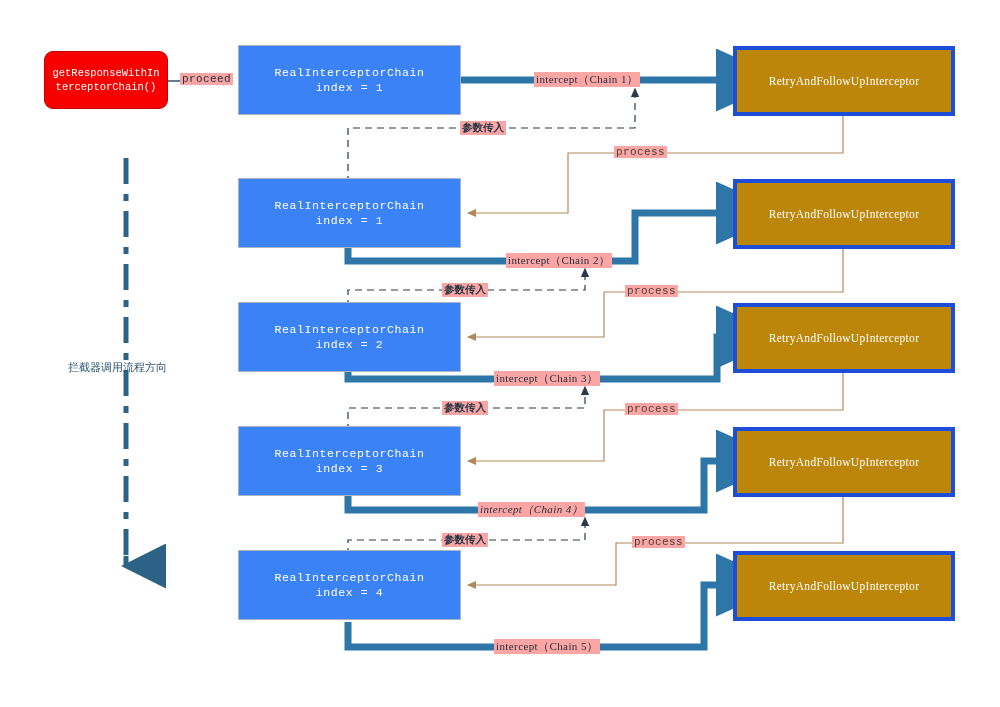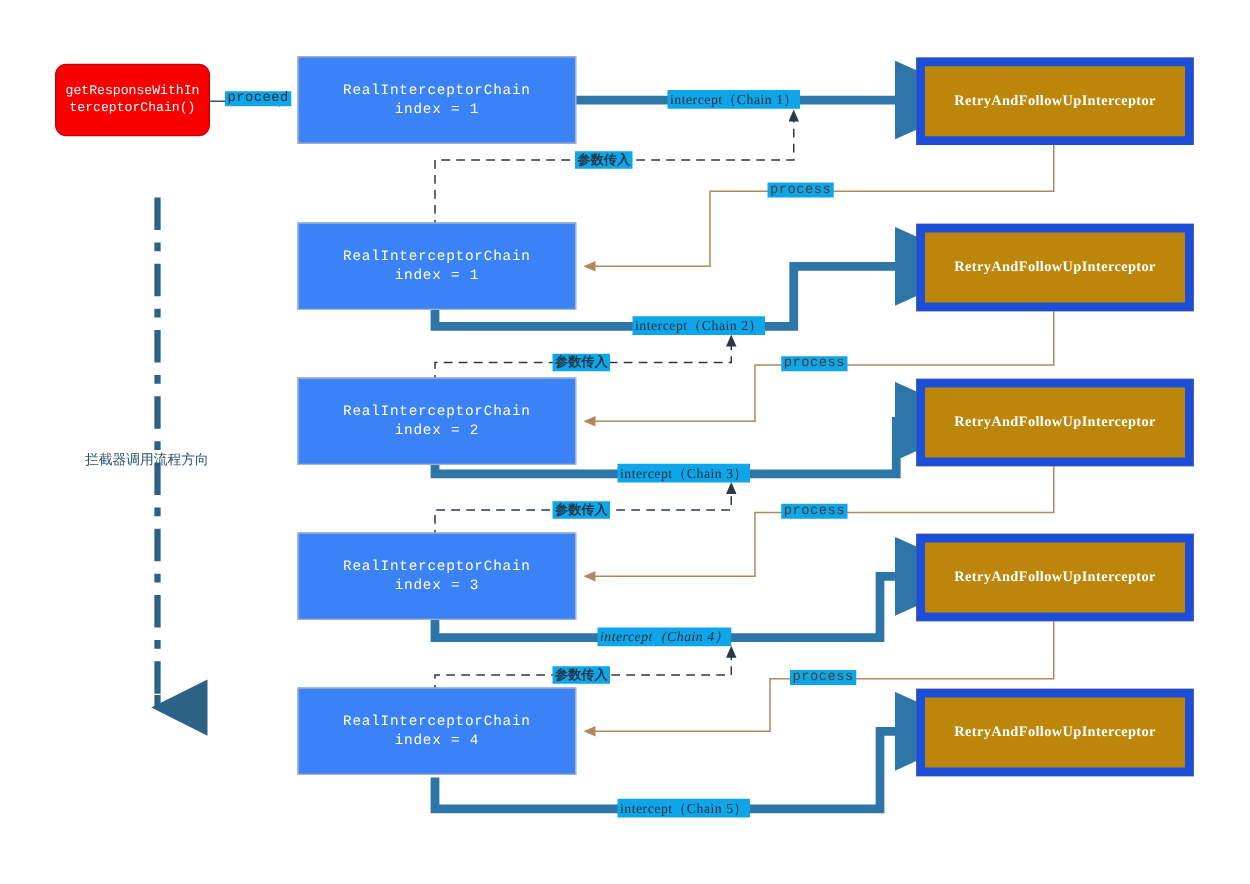--- a/index.html
+++ b/index.html
@@ -9,31 +9,31 @@
   }
   #canvas{position:absolute;left:0;top:0;width:1000px;height:707px;}
   svg.layer{position:absolute;left:0;top:0;width:1000px;height:707px;pointer-events:none;}
   .node{position:absolute;box-sizing:border-box;display:flex;align-items:center;justify-content:center;text-align:center;}
   .chain-box{
     background:#3b82f6;border:1px solid #a8b4c4;color:#ffffff;
     font-family:"Liberation Mono","DejaVu Sans Mono",monospace;
     font-size:11.5px;line-height:15px;letter-spacing:.6px;
   }
   .intercept-box{
-    background:#bc860a;border:7px solid #1d4ed8;color:#ffffff;
+    background:#bc860a;border:4px solid #1d4ed8;color:#ffffff;
     font-family:"Liberation Serif","DejaVu Serif",serif;
-    font-weight:bold;font-size:11.5px;letter-spacing:.3px;
+    font-weight:normal;font-size:11.5px;letter-spacing:.3px;
   }
   .start-box{
     background:#f80000;border:1px solid #c40000;border-radius:9px;color:#ffffff;
     font-family:"Liberation Mono","DejaVu Sans Mono",monospace;
     font-size:10.5px;line-height:14px;
   }
   .edge-label{
-    position:absolute;background:#0ea5e9;padding:0 2px;white-space:nowrap;
+    position:absolute;background:#fca5a5;padding:0 2px;white-space:nowrap;
     font-family:"Liberation Mono","DejaVu Sans Mono",monospace;
     font-size:11px;color:#22303d;letter-spacing:.4px;
   }
   .edge-label.serif{font-family:"Liberation Serif","DejaVu Serif",serif;font-size:11px;}
   .edge-label.brown{color:#4a4038;font-size:11px;text-align:center;}
   .edge-label.cn{
     font-family:Liberation Sans, sans-serif;font-size:10.5px;
     color:#243544;letter-spacing:0;font-weight:bold;
   }
   .flow-label{

